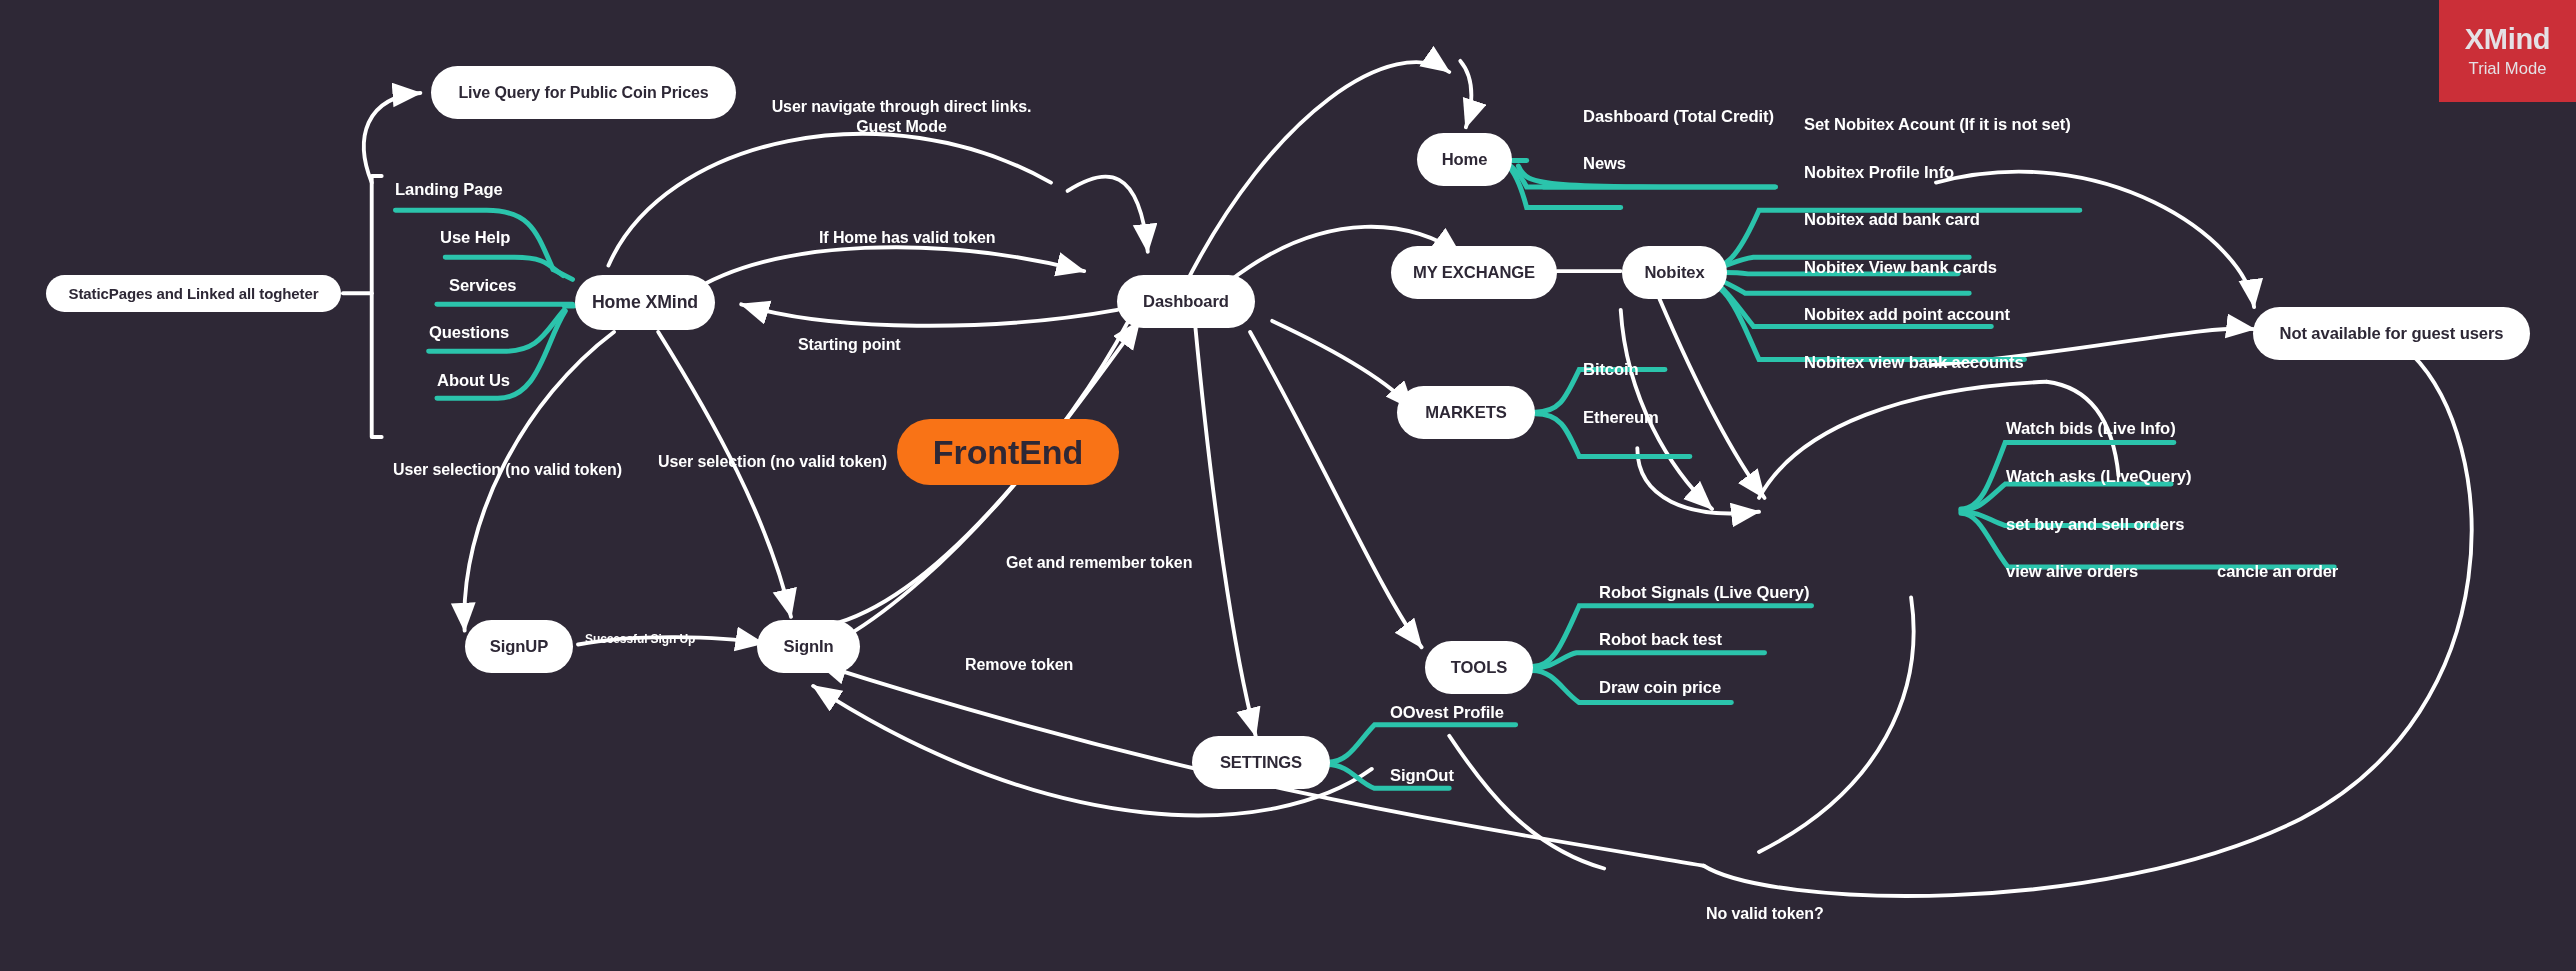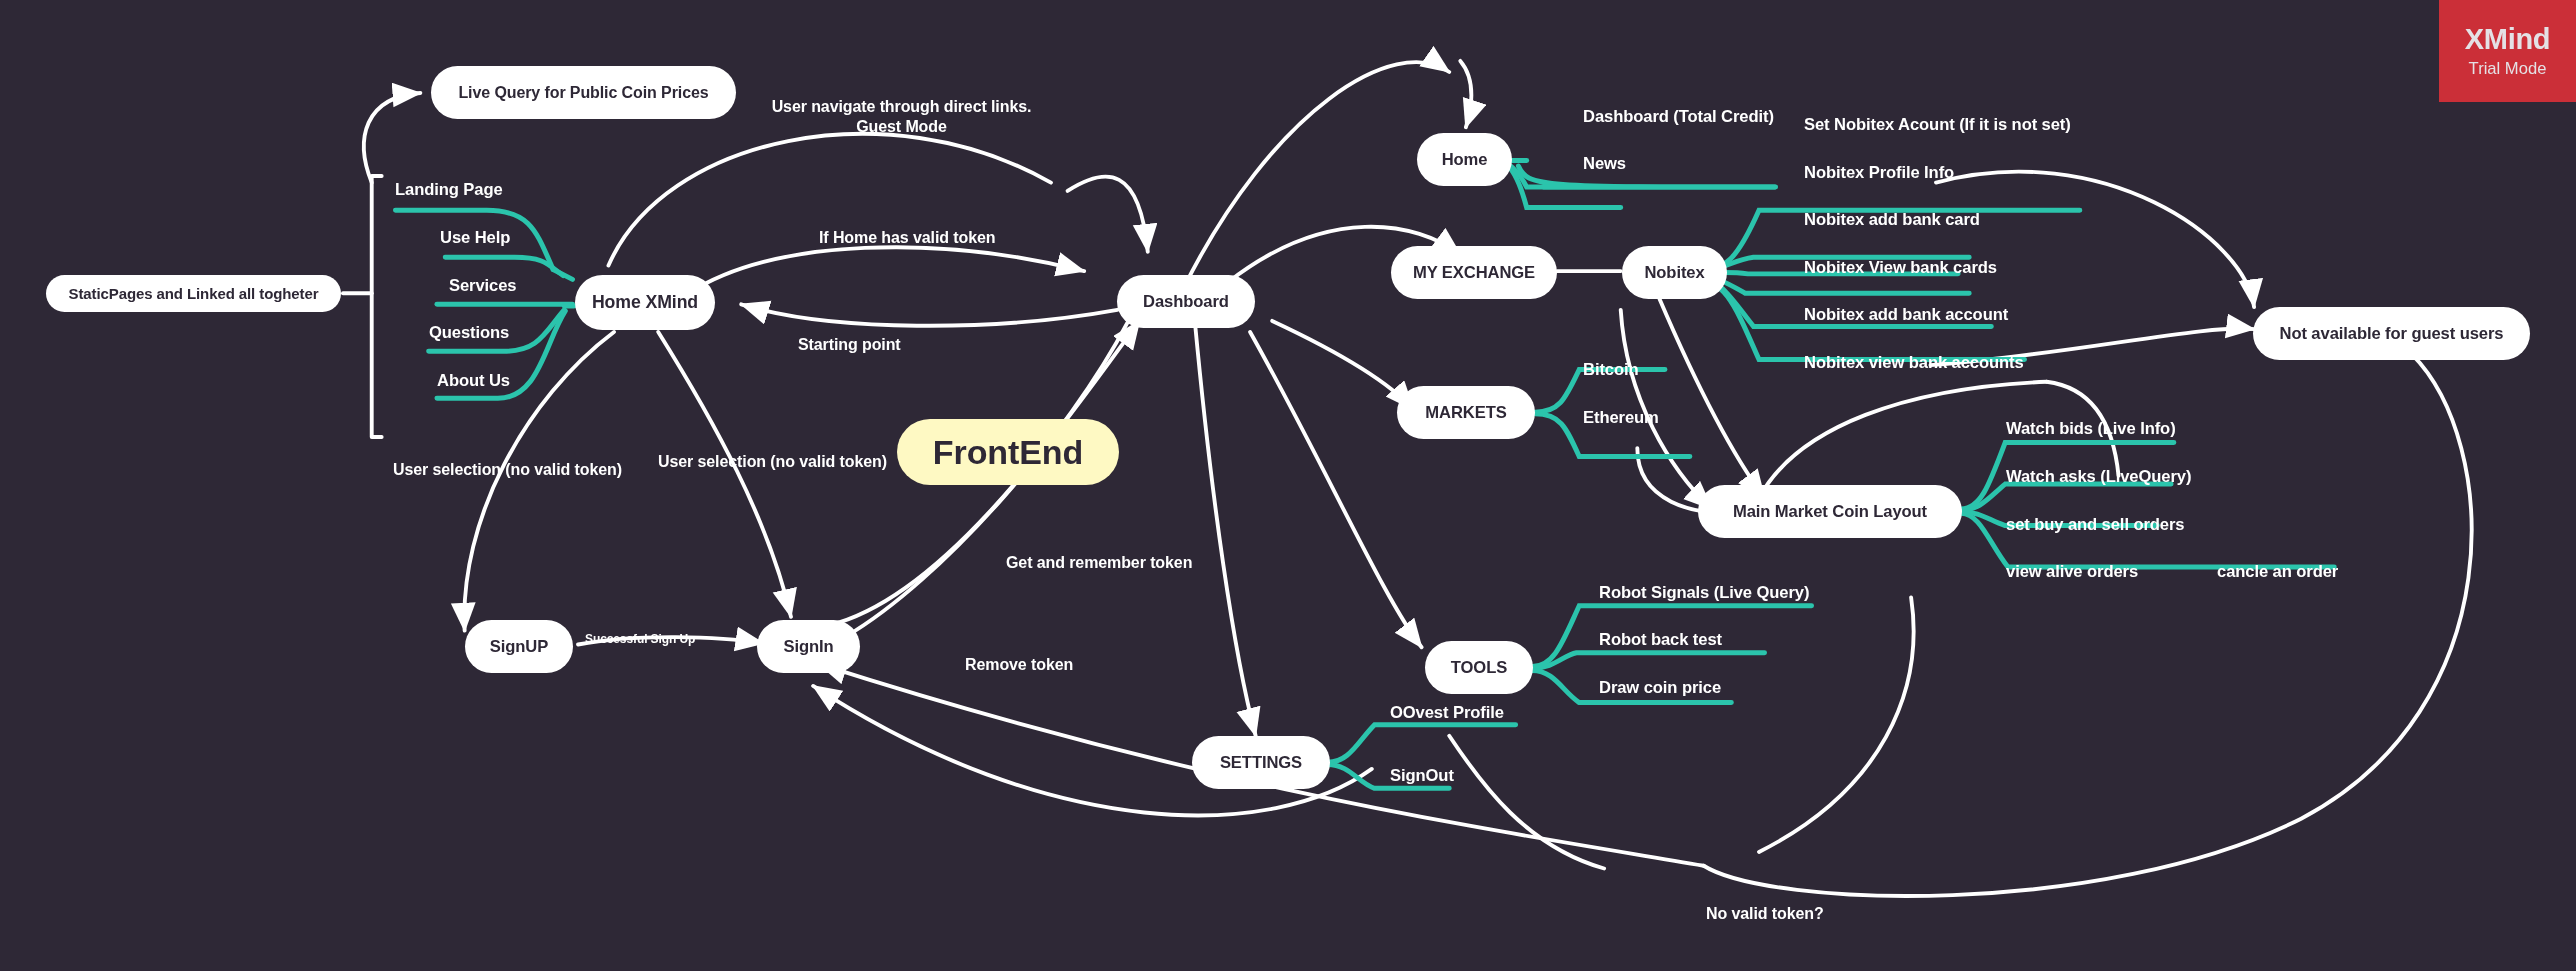--- a/index.html
+++ b/index.html
@@ -19,21 +19,21 @@
     background:#FFFFFF;
     color:#2E2836;
     border-radius:553px;
     display:flex;align-items:center;justify-content:center;
     font-weight:bold;
     white-space:nowrap;
     box-sizing:border-box;
     letter-spacing:-0.1px;
   }
   .node.central{
-    background:#fef9c3;
+    background:#f97316;
     color:#2E2836;
     font-size:34px;
     border-radius:33px;
     font-weight:bold;
   }
 
   
   .leaf{
     position:absolute;
     color:#FFFFFF;
@@ -219,23 +219,20 @@
   </div>
 
   <div class="node" style="left:1622px;top:246px;width:105px;height:53px;font-size:16.6px;">
     <span>Nobitex</span>
   </div>
 
   <div class="node" style="left:1397px;top:386px;width:138px;height:53px;font-size:16.6px;">
     <span>MARKETS</span>
   </div>
 
-  <div class="node" style="left:1698px;top:485px;width:264px;height:53px;font-size:16.6px;">
-    <span>Main Market Coin Layout</span>
-  </div>
 
   <div class="node" style="left:1425px;top:641px;width:108px;height:53px;font-size:16.6px;">
     <span>TOOLS</span>
   </div>
 
   <div class="node" style="left:1192px;top:736px;width:138px;height:53px;font-size:16.6px;">
     <span>SETTINGS</span>
   </div>
 
   <div class="node" style="left:2253px;top:307px;width:277px;height:53px;font-size:16.6px;">
@@ -271,21 +268,21 @@
   <div class="leaf" style="left:1804px;top:164px;font-size:16.6px;">
     <span class="txt">Nobitex Profile Info</span>
   </div>
   <div class="leaf" style="left:1804px;top:211px;font-size:16.6px;">
     <span class="txt">Nobitex add bank card</span>
   </div>
   <div class="leaf" style="left:1804px;top:259px;font-size:16.6px;">
     <span class="txt">Nobitex View bank cards</span>
   </div>
   <div class="leaf" style="left:1804px;top:306px;font-size:16.6px;">
-    <span class="txt">Nobitex add bank account</span>
+    <span class="txt">Nobitex add point account</span>
   </div>
   <div class="leaf" style="left:1804px;top:354px;font-size:16.6px;">
     <span class="txt">Nobitex view bank accounts</span>
   </div>
 
   <div class="leaf" style="left:1583px;top:361px;font-size:16.6px;">
     <span class="txt">Bitcoin</span>
   </div>
   <div class="leaf" style="left:1583px;top:409px;font-size:16.6px;">
     <span class="txt">Ethereum</span>

